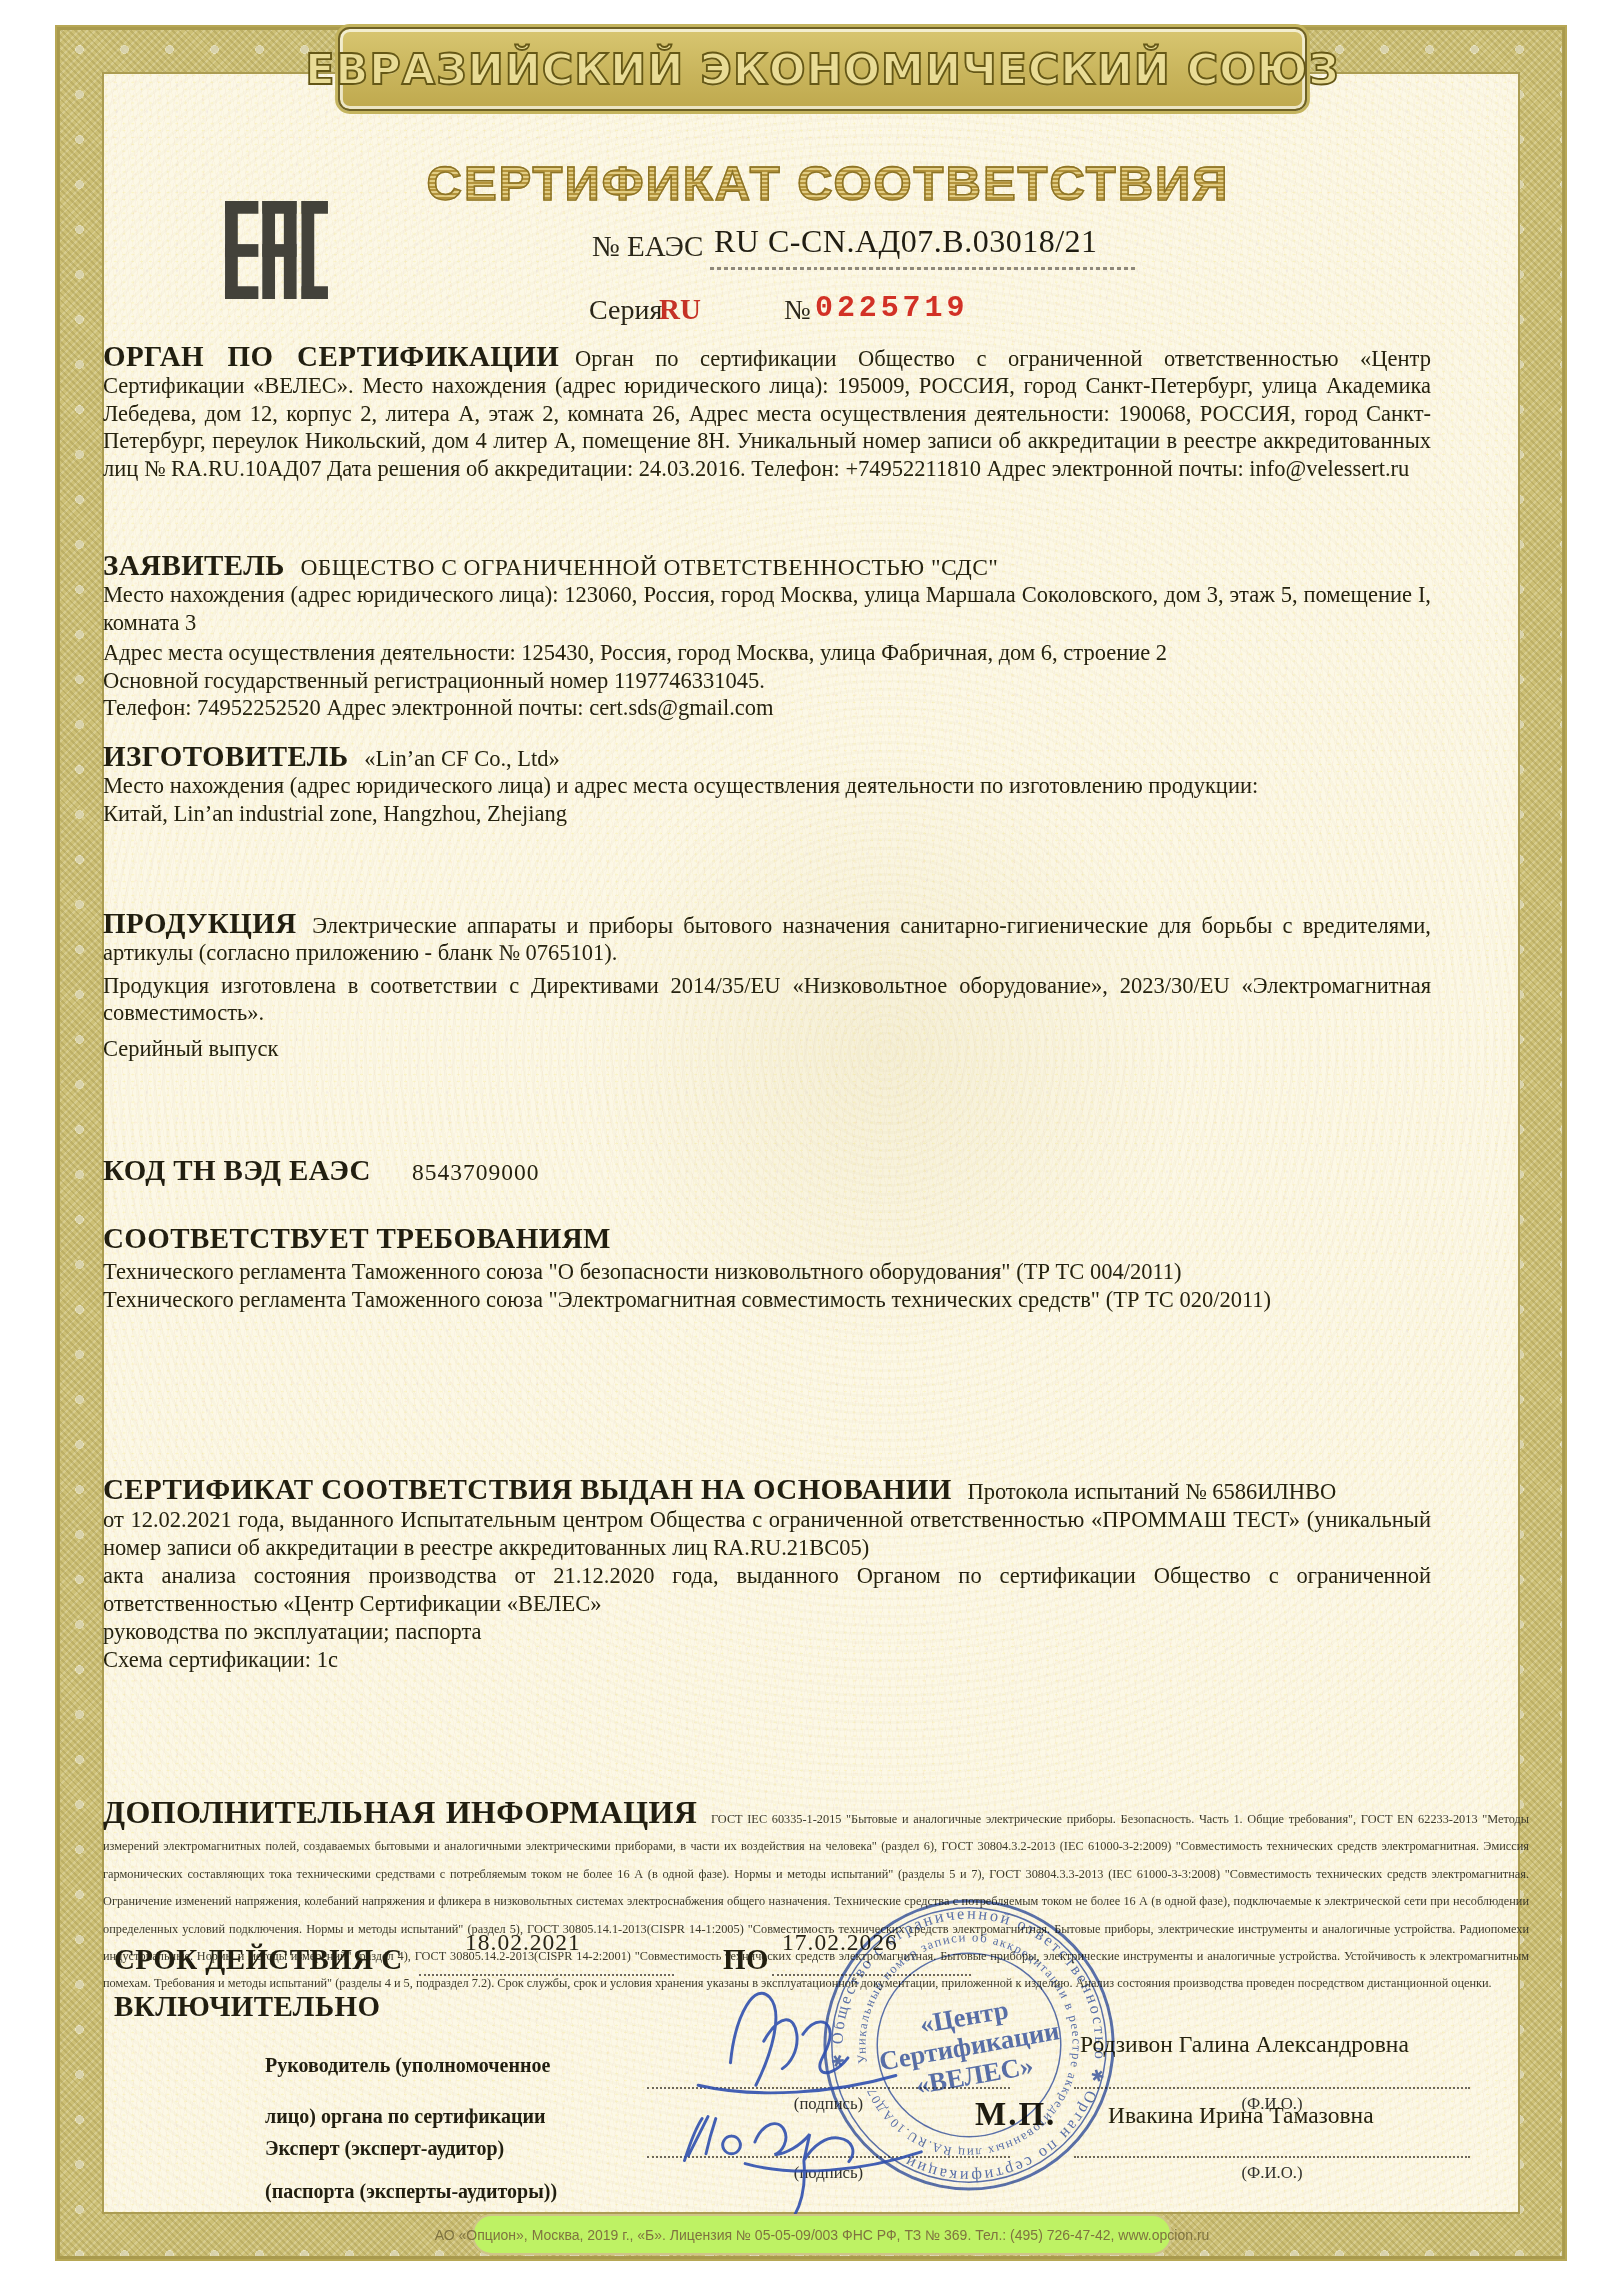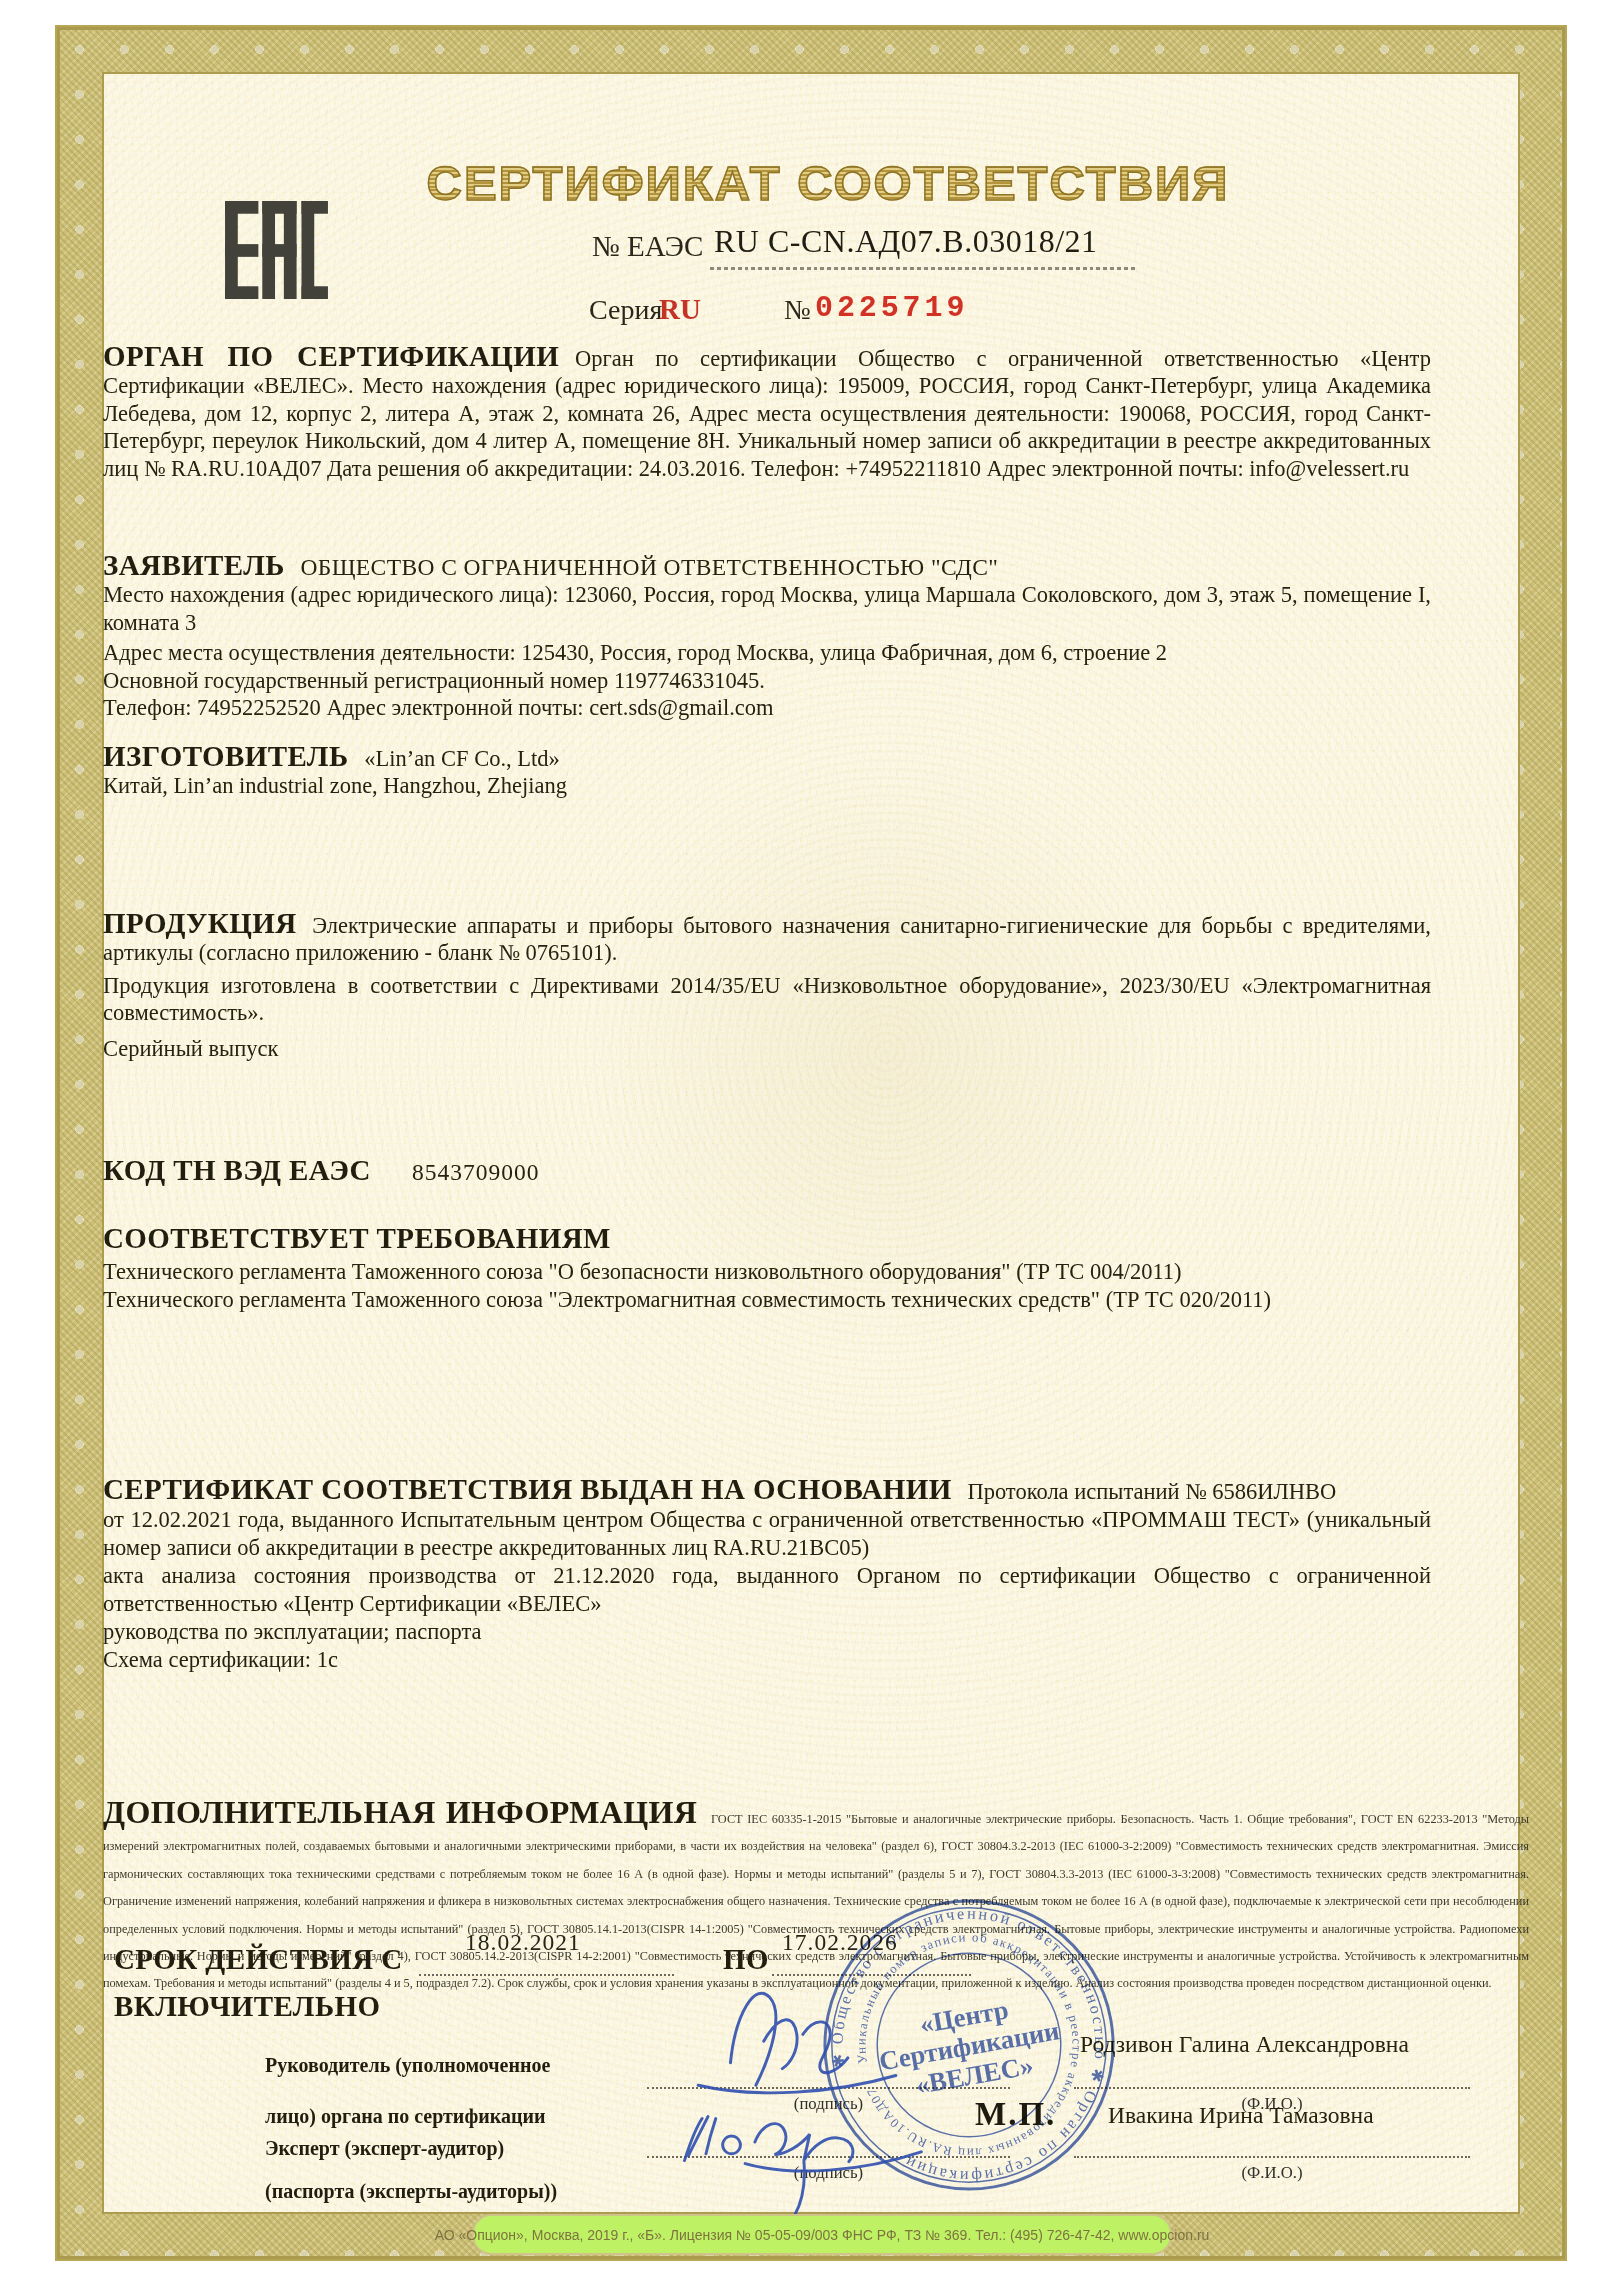--- a/index.html
+++ b/index.html
@@ -91,20 +91,23 @@
 </style>
 </head>
 <body>
 
 <div class="page">
 
   <div class="frame">
     <div class="paper"></div>
   </div>
 
+  <div class="banner">
+    <span class="banner-text">ЕВРАЗИЙСКИЙ ЭКОНОМИЧЕСКИЙ СОЮЗ</span>
+  </div>
 
   <div class="doc-title">СЕРТИФИКАТ СООТВЕТСТВИЯ</div>
 
   <svg class="eac" viewBox="0 0 105 100">
     <g fill="#43423a">
       <rect x="0" y="0" width="13" height="100"></rect>
         <rect x="0" y="0" width="34" height="13"></rect>
       <rect x="0" y="44" width="34" height="13"></rect>
         <rect x="0" y="87" width="34" height="13"></rect>
       <rect x="38" y="0" width="13" height="100"></rect>
@@ -133,20 +136,21 @@
   <div class="sec" style="top:552px">
     <p><span class="h">ЗАЯВИТЕЛЬ</span><span class="applicant-name">ОБЩЕСТВО С ОГРАНИЧЕННОЙ ОТВЕТСТВЕННОСТЬЮ "СДС"</span></p>
     <p>Место нахождения (адрес юридического лица): 123060, Россия, город Москва, улица Маршала Соколовского, дом 3, этаж 5, помещение I, комната 3</p>
     <p style="margin-top:2.9px">Адрес места осуществления деятельности: 125430, Россия, город Москва, улица Фабричная, дом 6, строение 2</p>
     <p>Основной государственный регистрационный номер 1197746331045.</p>
     <p>Телефон: 74952252520 Адрес электронной почты: cert.sds@gmail.com</p>
   </div>
 
   <div class="sec" style="top:743px">
     <p><span class="h">ИЗГОТОВИТЕЛЬ</span><span>«Lin’an CF Co., Ltd»</span></p>
+    <p>Место нахождения (адрес юридического лица) и адрес места осуществления деятельности по изготовлению продукции:</p>
     <p>Китай, Lin’an industrial zone, Hangzhou, Zhejiang</p>
   </div>
 
   <div class="sec" style="top:910px">
     <p><span class="h">ПРОДУКЦИЯ</span><span>Электрические аппараты и приборы бытового назначения санитарно-гигиенические для борьбы с вредителями, артикулы (согласно приложению - бланк № 0765101).</span></p>
     <p style="margin-top:4.9px">Продукция изготовлена в соответствии с Директивами 2014/35/EU «Низковольтное оборудование», 2023/30/EU «Электромагнитная совместимость».</p>
     <p style="margin-top:8px">Серийный выпуск</p>
   </div>
 
   <div class="sec" style="top:1157px">

